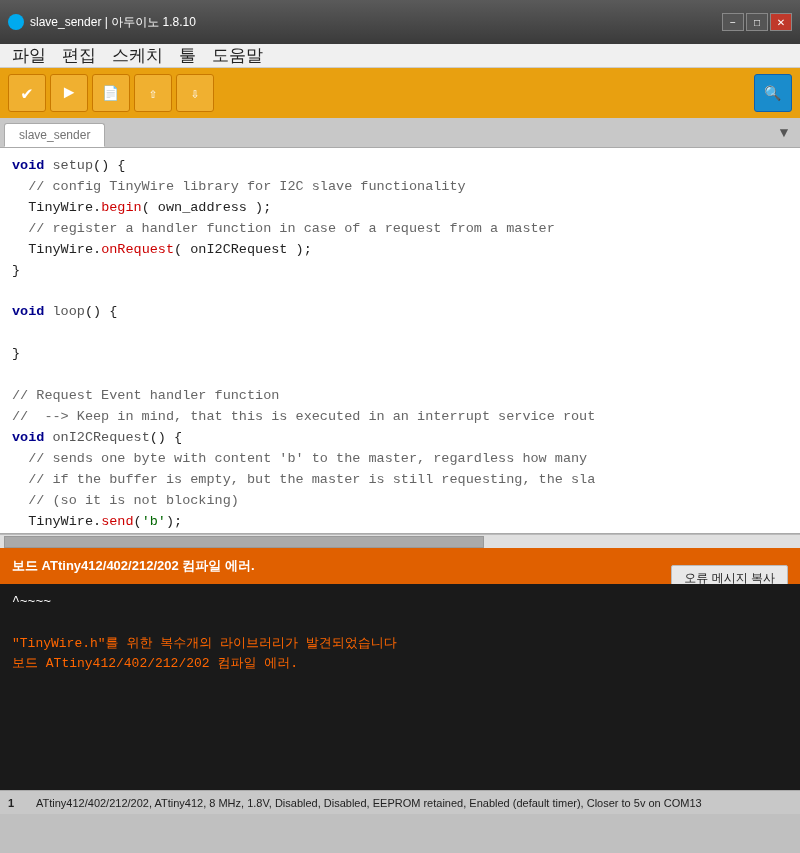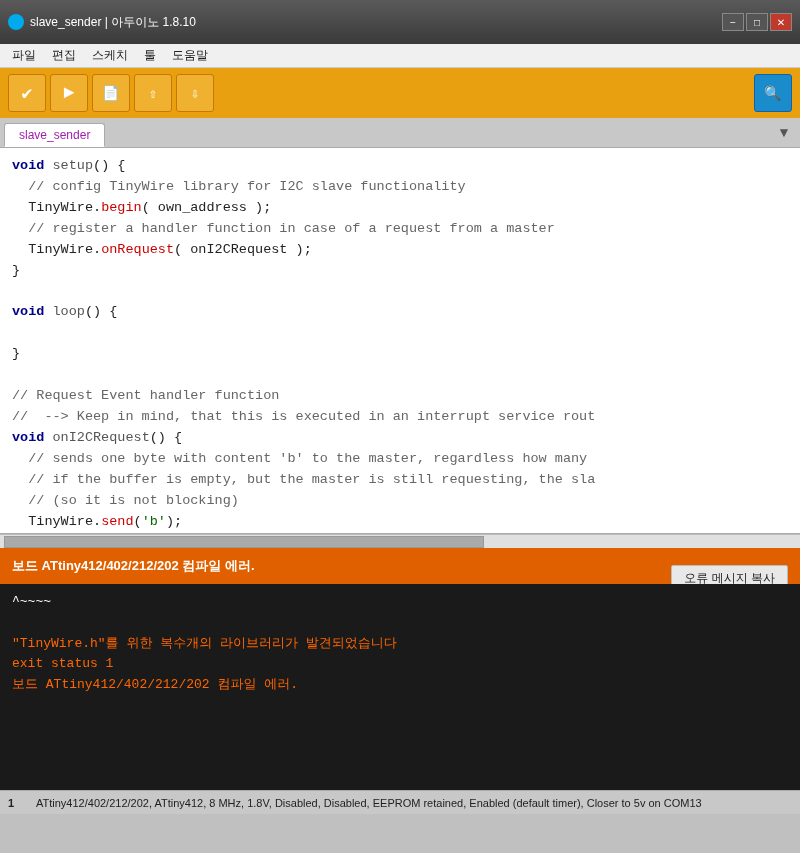--- a/index.html
+++ b/index.html
@@ -57,21 +57,21 @@
 
     
     #menu-bar {
       background: #f0f0f0;
       height: 24px;
       display: flex;
       align-items: center;
       padding: 0 4px;
       border-bottom: 1px solid #ccc;
       font-family: 'Malgun Gothic', 'Segoe UI', sans-serif;
-      font-size: 12px;
+      font-size: 17px;
     }
     .menu-item {
       padding: 2px 8px;
       cursor: pointer;
       color: #222;
     }
 
     
     #toolbar {
       background: #e8a010;
@@ -119,21 +119,21 @@
       border-bottom: 1px solid #aaa;
     }
     .tab {
       background: #f5f5f5;
       border: 1px solid #aaa;
       border-bottom: none;
       padding: 4px 14px;
       font-size: 12px;
       font-family: 'Malgun Gothic', 'Segoe UI', sans-serif;
       cursor: pointer;
-      color: #a21caf;
+      color: #737373;
       border-radius: 3px 3px 0 0;
     }
     .tab.active { background: white; border-bottom: 1px solid white; }
     .tab-dropdown {
       margin-left: auto;
       width: 24px;
       height: 24px;
       display: flex;
       align-items: center;
       justify-content: center;
@@ -324,20 +324,19 @@
 
 <div id="error-bar">
   <span class="error-text">보드 ATtiny412/402/212/202 컴파일 에러.</span>
   <button id="copy-btn">오류 메시지 복사</button>
 </div>
 
 <div id="console-area">
   <div class="console-line white">^~~~~</div>
   <div class="console-line orange">&nbsp;</div>
   <div class="console-line orange">"TinyWire.h"를 위한 복수개의 라이브러리가 발견되었습니다</div>
-  <div class="console-line orange">exit status 1</div>
   <div class="console-line orange">보드 ATtiny412/402/212/202 컴파일 에러.</div>
 </div>
 
 <div id="status-bar">
   <span class="status-num">1</span>
   <span class="status-info">ATtiny412/402/212/202, ATtiny412, 8 MHz, 1.8V, Disabled, Disabled, EEPROM retained, Enabled (default timer), Closer to 5v on COM13</span>
 </div>
 
 </body></html>

